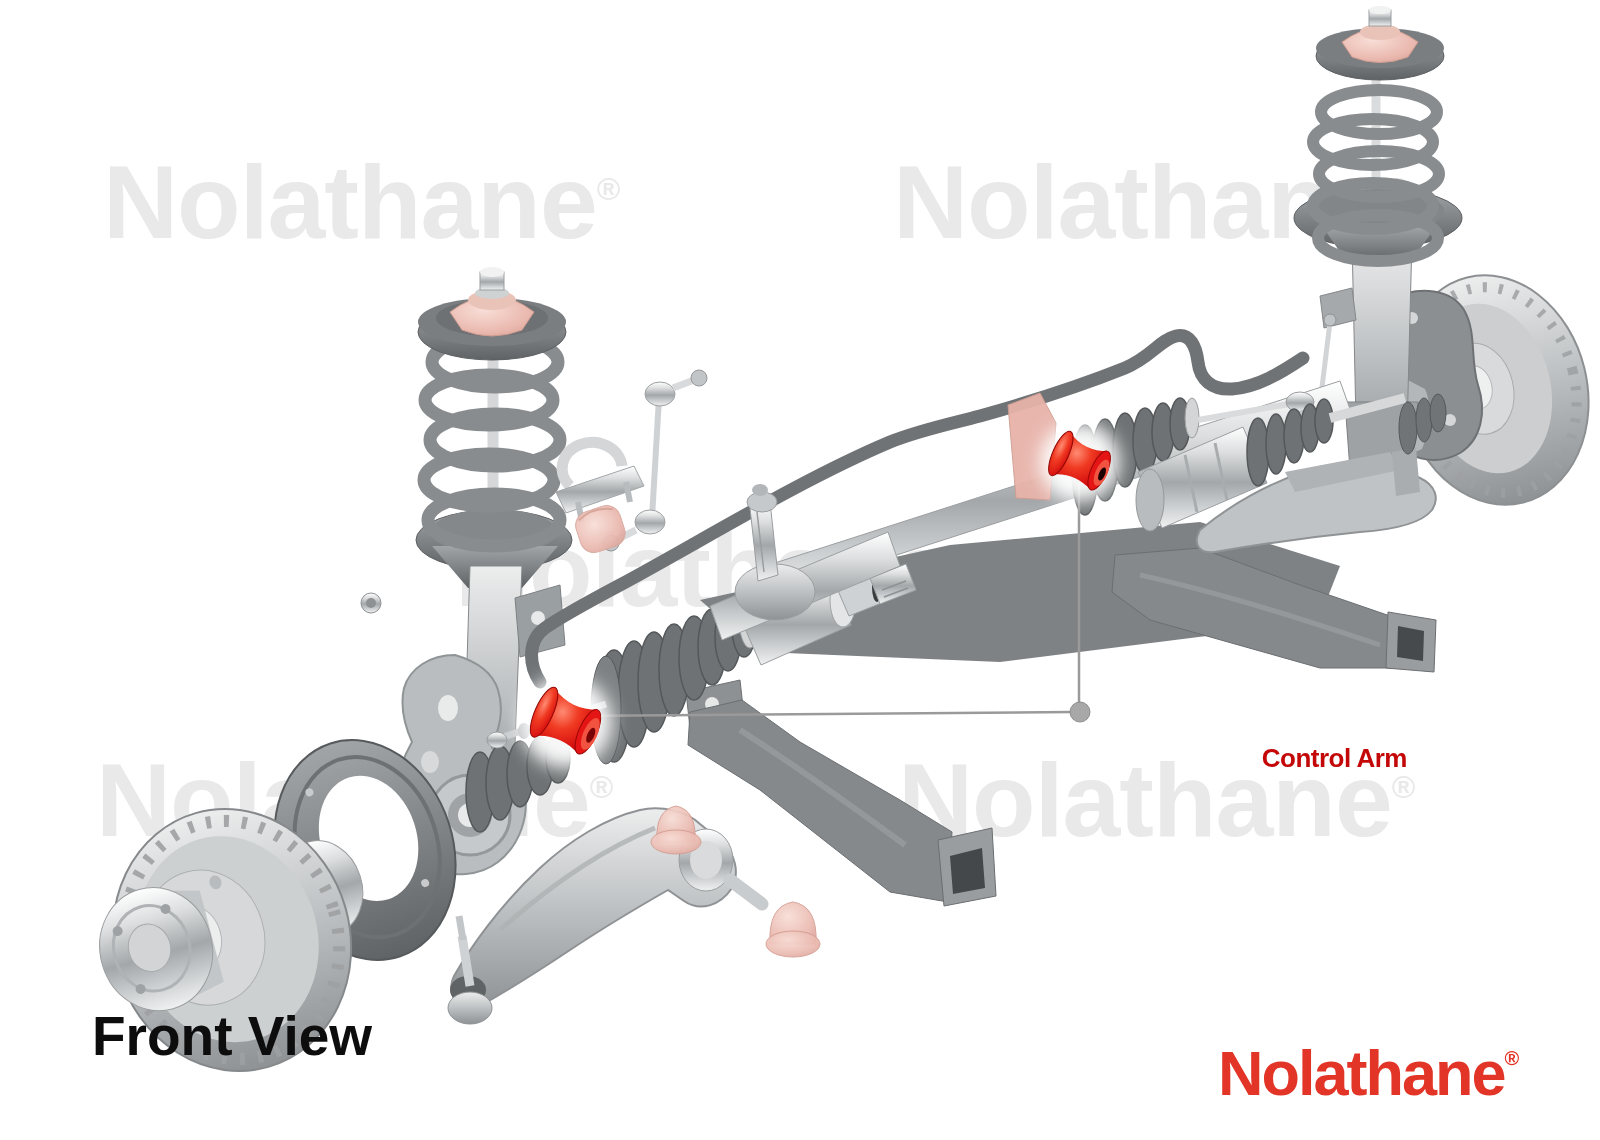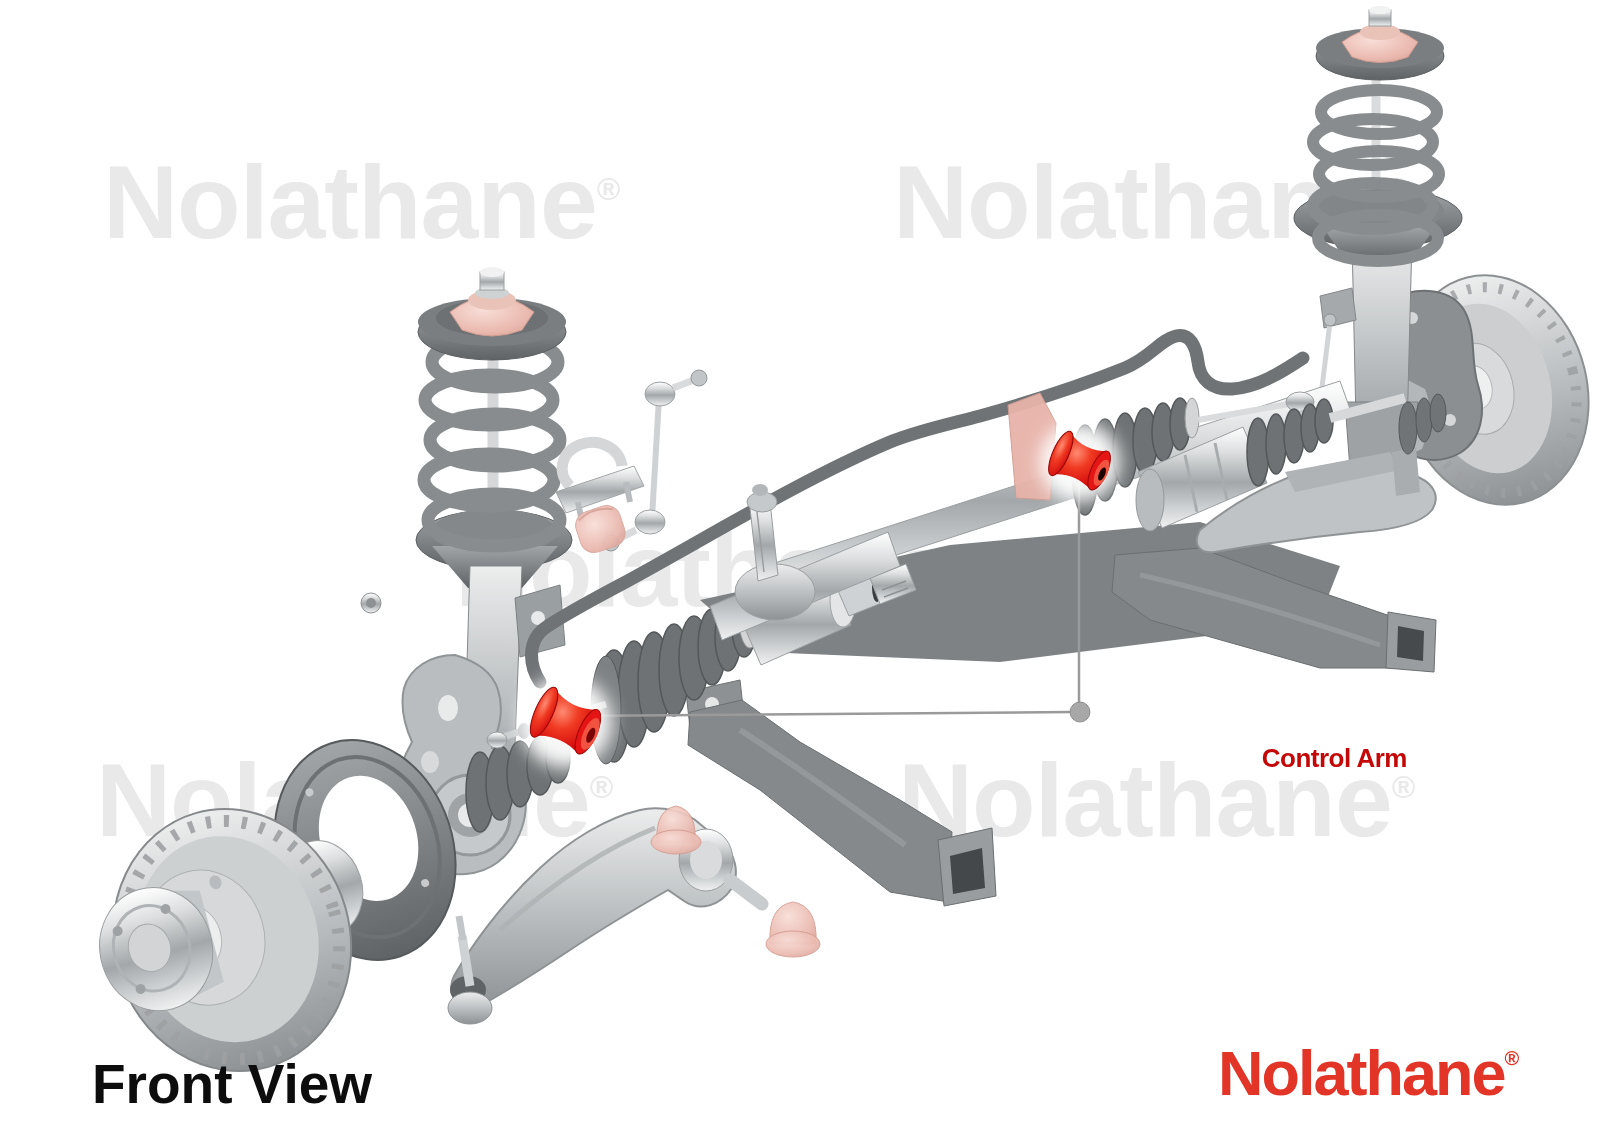--- a/index.html
+++ b/index.html
@@ -17,21 +17,21 @@
   
   #art{position:absolute;left:0;top:0;}
   
   .callout{
     position:absolute;left:987px;top:737px;width:420px;text-align:right;
     color:var(--label,#c40808);font-weight:bold;font-size:26px;line-height:43px;
     letter-spacing:-0.5px;white-space:nowrap;
   }
   
   .view-label{
-    position:absolute;left:92px;top:1052px;font-weight:bold;font-size:55px;
+    position:absolute;left:92px;top:1004px;font-weight:bold;font-size:55px;
     color:#0d0d0d;letter-spacing:0px;
   }
   .logo{
     position:absolute;left:1218px;top:1042px;font-weight:800;font-size:63px;
     color:var(--logo,#e23527);letter-spacing:-2px;line-height:1;white-space:nowrap;
   }
   .logo .reg{font-size:20px;vertical-align:30px;letter-spacing:0;}
 </style>
 </head>
 <body>

